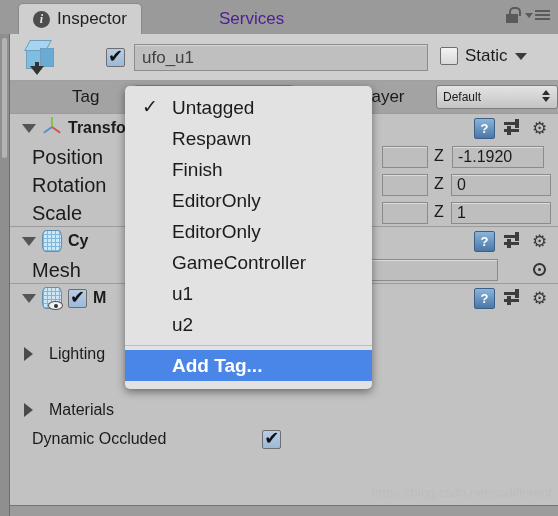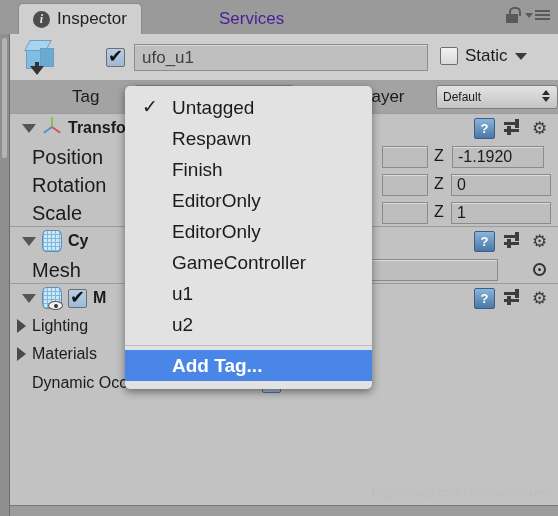--- a/index.html
+++ b/index.html
@@ -421,23 +421,24 @@
     width: 3px; height: 3px;
     background: #333;
     border-radius: 50%;
   }
 
   .sub-row {
     position: relative;
     height: 28px;
     display: flex;
     align-items: center;
-    gap: 6px;
-    padding-left: 7px;
+    gap: 16px;
+    padding-left: 14px;
     font-size: 16px;
+    margin-top: 28px;
   }
   .sub-row .foldout.closed { border-left-color: #4a4a4a; }
   .occ-row {
     position: relative;
     height: 30px;
     display: flex;
     align-items: center;
     font-size: 16px;
     padding-left: 22px;
     gap: 0;

